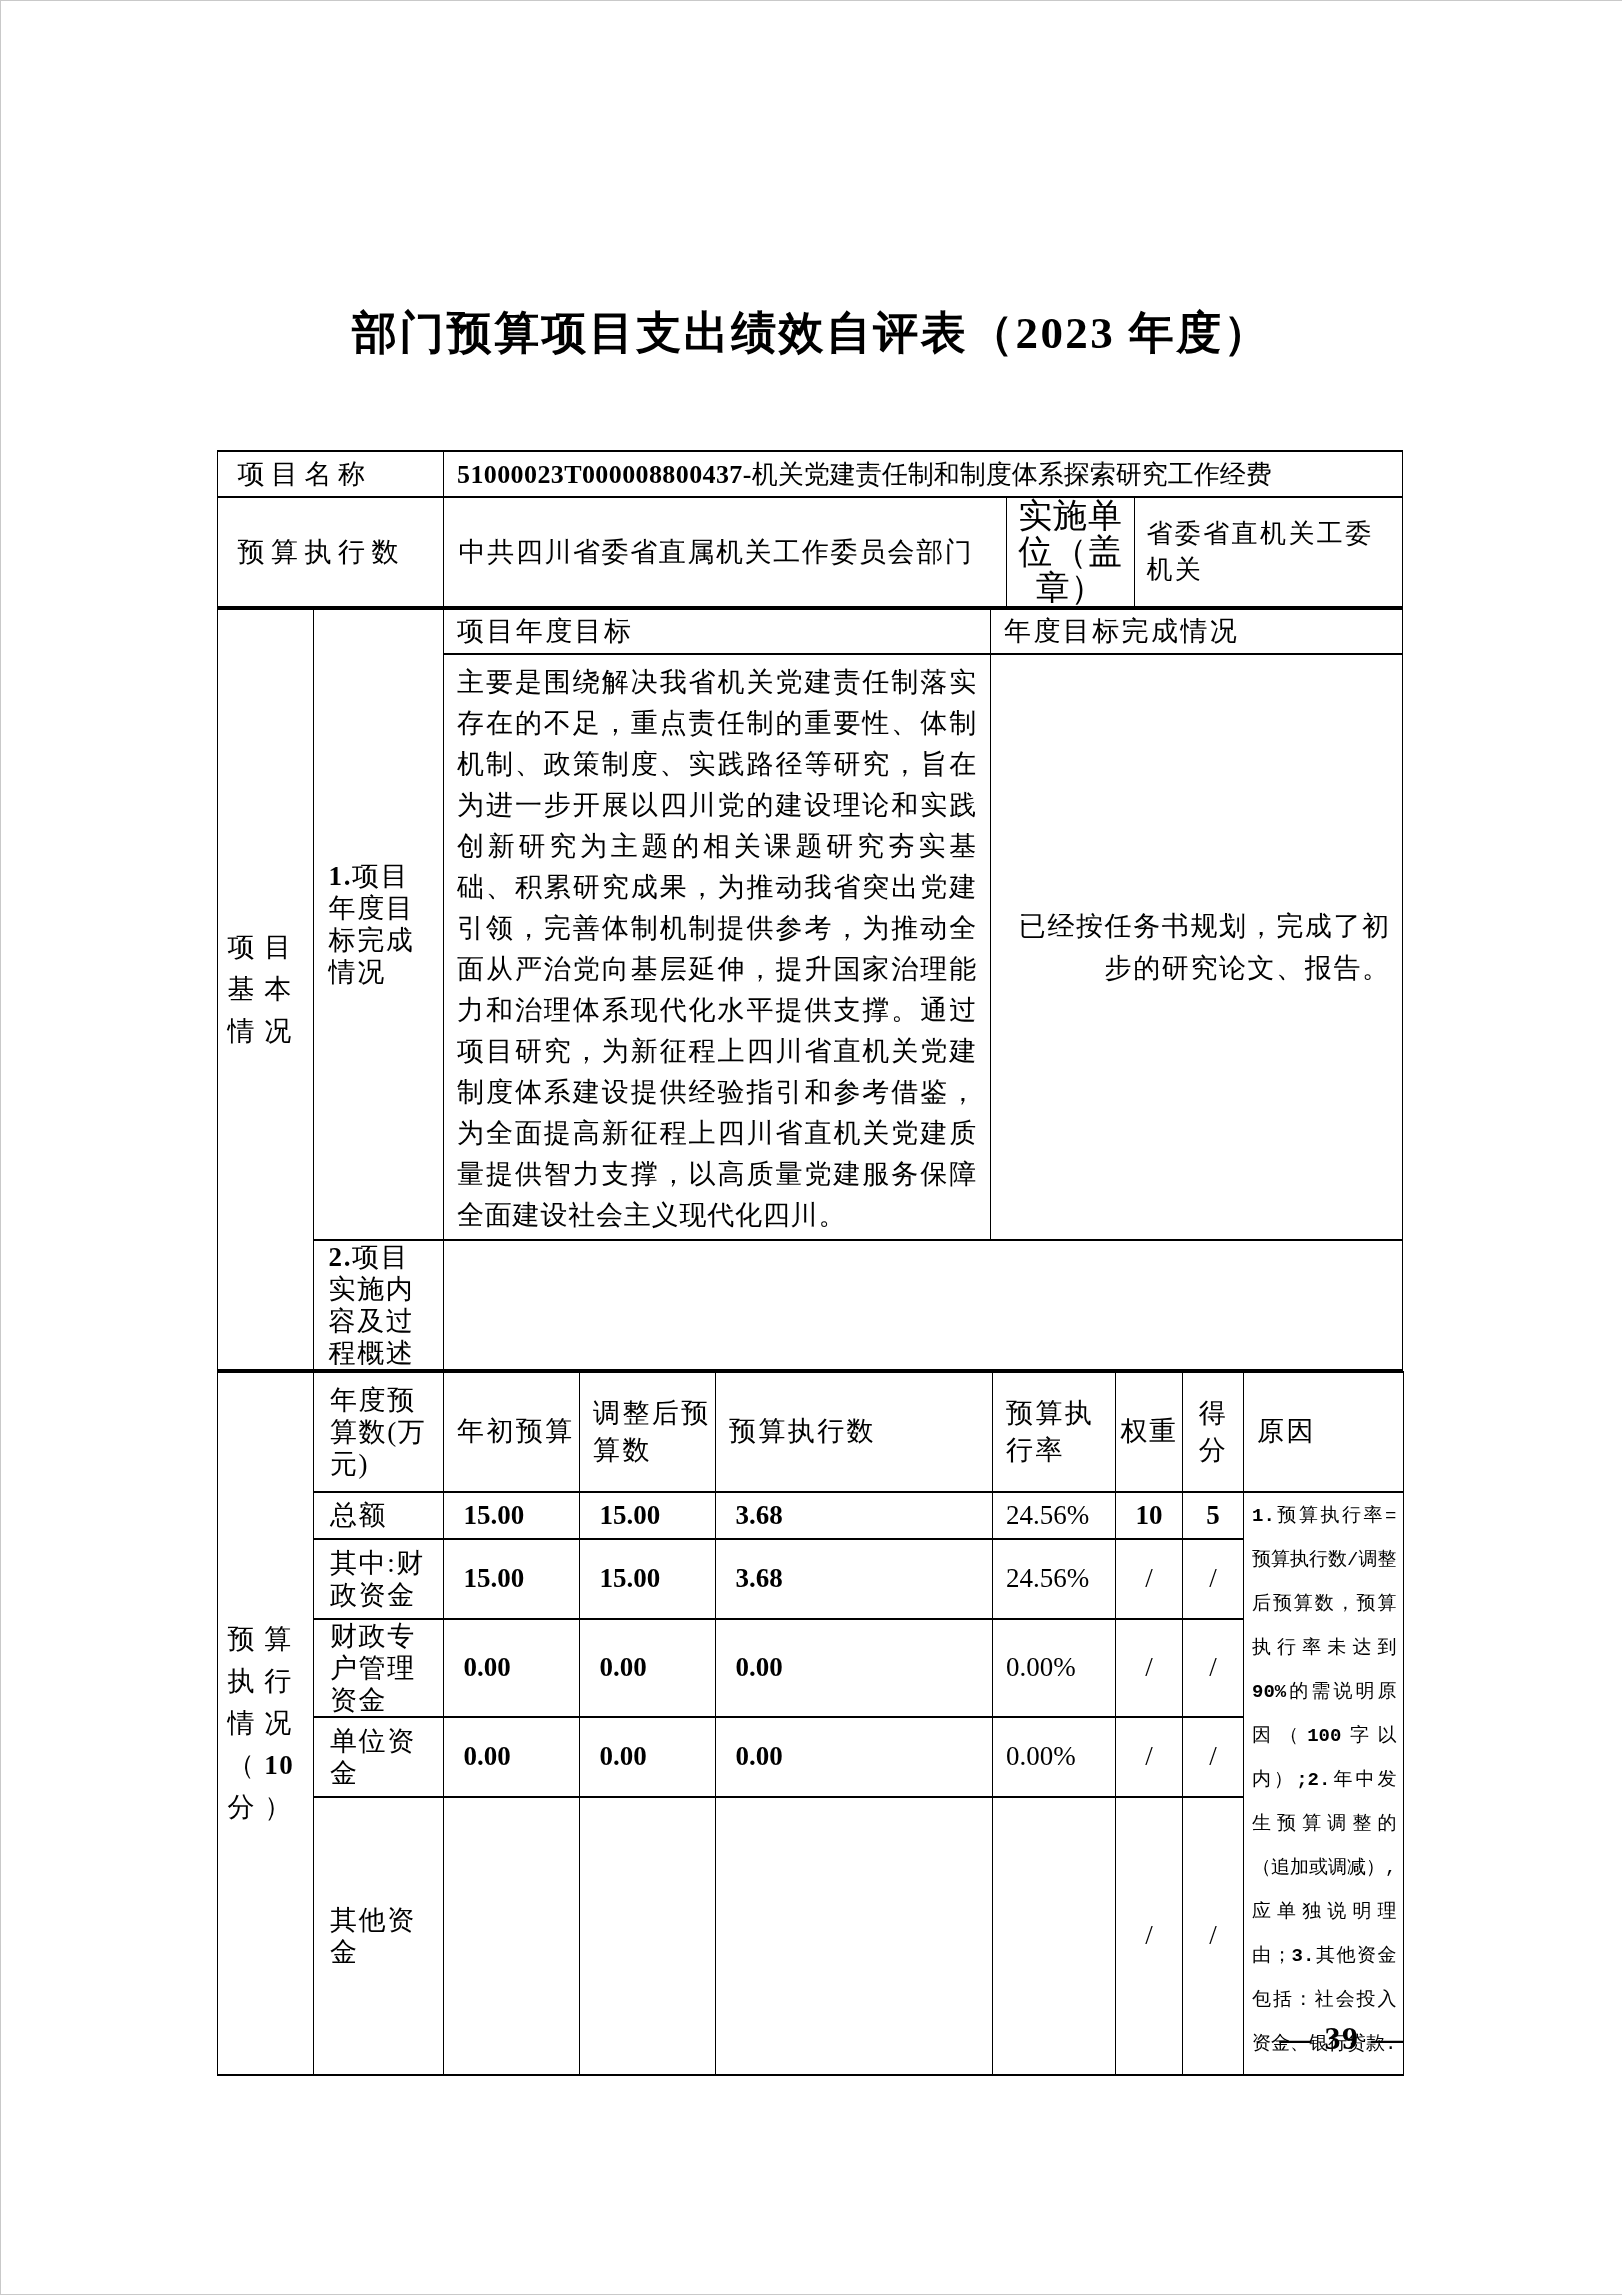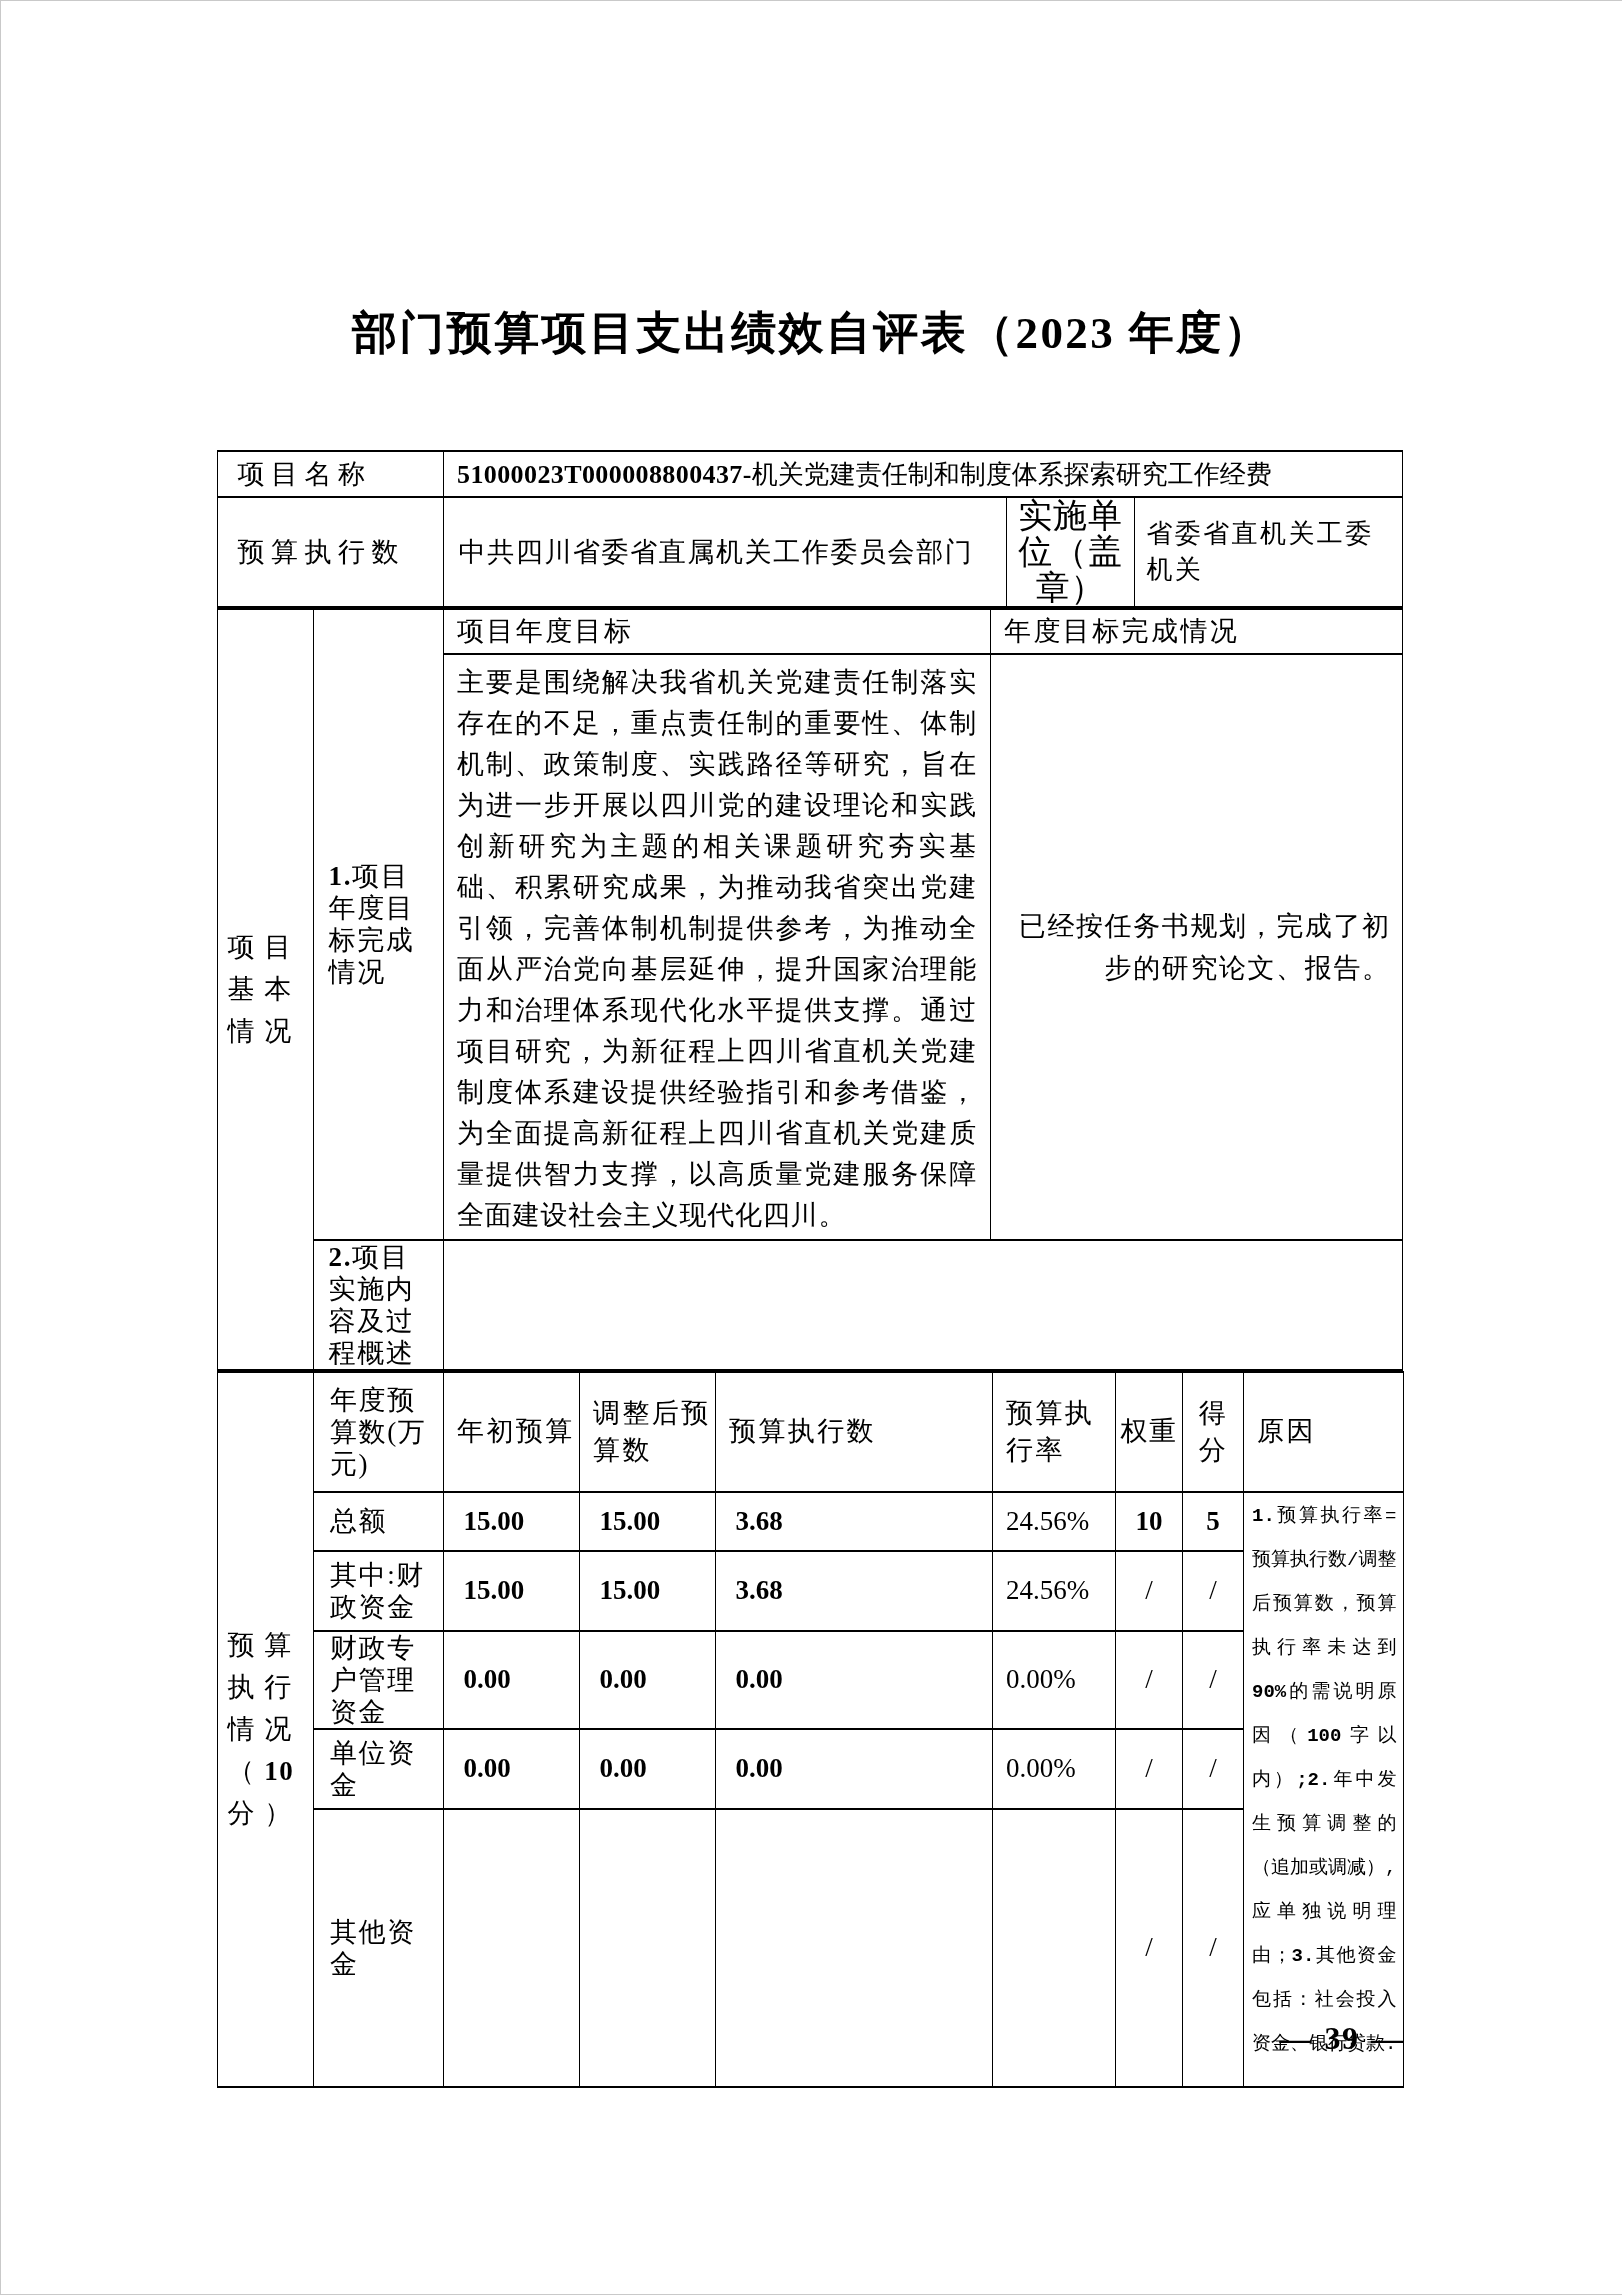--- a/index.html
+++ b/index.html
@@ -130,21 +130,21 @@
       </td>
       <td class="rowlbl">年度预算数(万元)</td>
       <td class="hdr">年初预算</td>
       <td class="hdr">调整后预算数</td>
       <td class="hdr">预算执行数</td>
       <td class="hdr">预算执行率</td>
       <td class="hdrc">权重</td>
       <td class="hdrc">得分</td>
       <td class="hdr">原因</td>
     </tr>
-    <tr style="height:59px">
+    <tr style="height:47px">
       <td class="rowlbl">总额</td>
       <td class="num">15.00</td>
       <td class="num">15.00</td>
       <td class="num">3.68</td>
       <td class="rate">24.56%</td>
       <td class="ws">10</td>
       <td class="ws">5</td>
       <td rowspan="5" class="reason"><b>1.</b><span>预算执行率=预算执行数/调整后预算数，预算执行率未达到</span><b>90%</b><span>的需说明原因（</span><b>100</b><span>字以内）</span><b>;2.</b><span>年中发生预算调整的（追加或调减）,应单独说明理由；</span><b>3.</b><span>其他资金包括：社会投入资金、银行贷款.</span></td>
     </tr>
     <tr style="height:80px">

